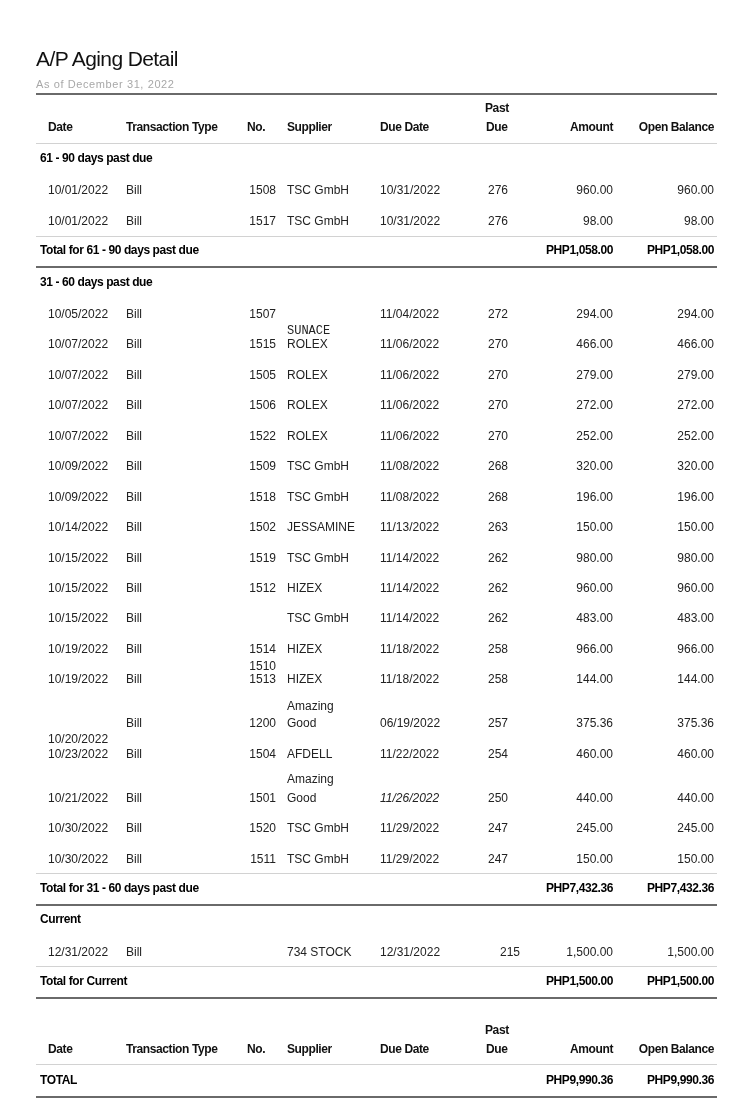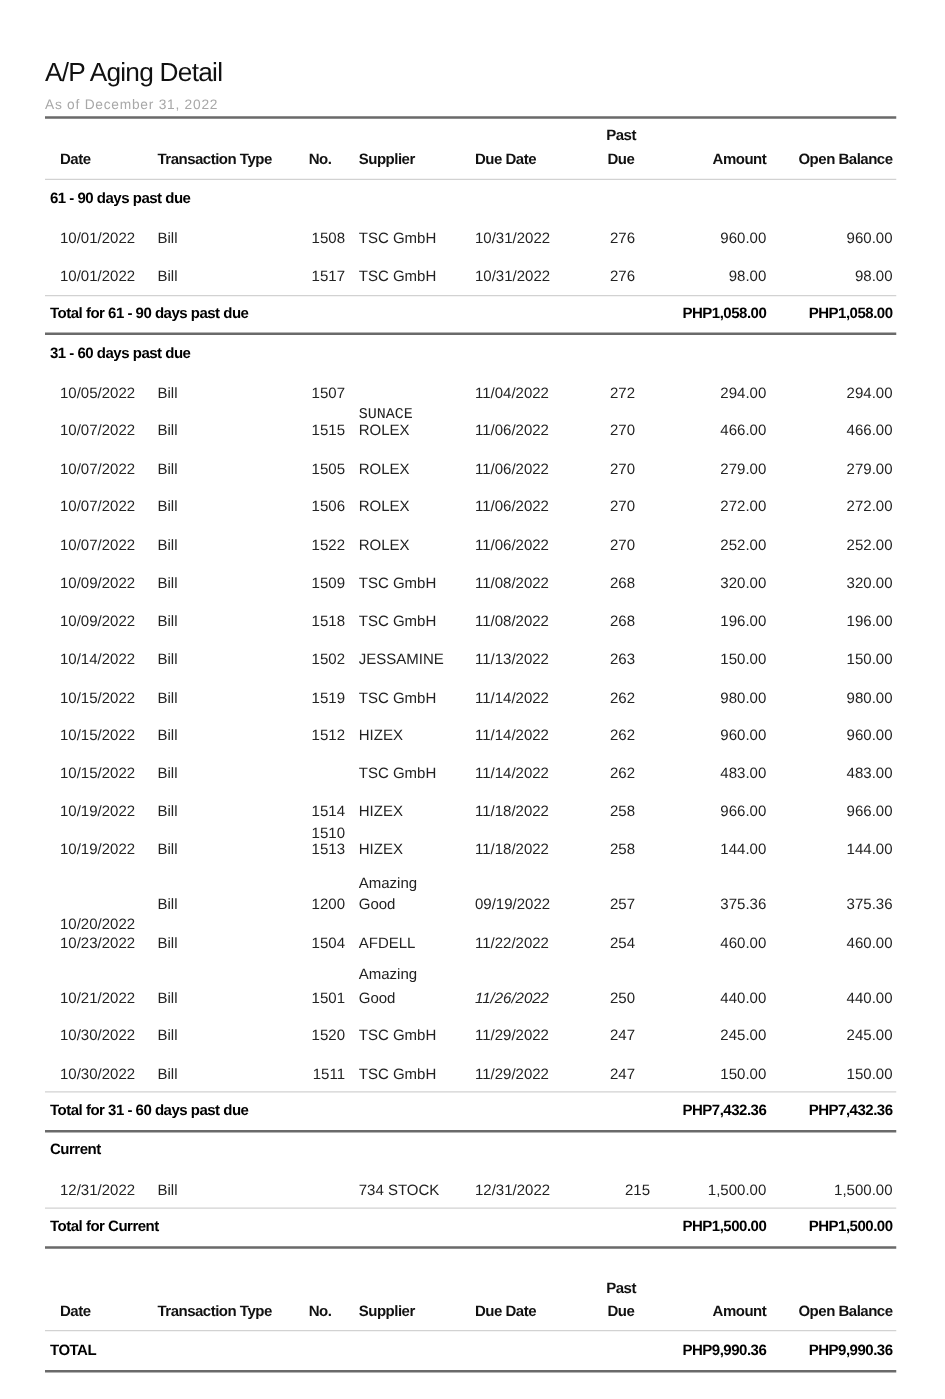--- a/index.html
+++ b/index.html
@@ -161,21 +161,21 @@
     <div class="cell" style="left:287px;top:672px;">HIZEX</div>
     <div class="cell" style="left:380px;top:672px;">11/18/2022</div>
     <div class="cell" style="left:488px;top:672px;">258</div>
     <div class="cell r" style="left:512px;width:101px;top:672px;">144.00</div>
     <div class="cell r" style="left:616px;width:98px;top:672px;">144.00</div>
     <div class="cell" style="left:48px;top:716px;margin-top:16px;">10/20/2022</div>
     <div class="cell" style="left:126px;top:716px;">Bill</div>
     <div class="cell r" style="left:240px;width:36px;top:716px;">1200</div>
     <div class="cell" style="left:287px;top:699px;">Amazing</div>
     <div class="cell" style="left:287px;top:716px;">Good</div>
-    <div class="cell" style="left:380px;top:716px;">09/19/2022</div>
+    <div class="cell" style="left:380px;top:716px;">06/19/2022</div>
     <div class="cell" style="left:488px;top:716px;">257</div>
     <div class="cell r" style="left:512px;width:101px;top:716px;">375.36</div>
     <div class="cell r" style="left:616px;width:98px;top:716px;">375.36</div>
     <div class="cell" style="left:48px;top:747px;">10/23/2022</div>
     <div class="cell" style="left:126px;top:747px;">Bill</div>
     <div class="cell r" style="left:240px;width:36px;top:747px;">1504</div>
     <div class="cell" style="left:287px;top:747px;">AFDELL</div>
     <div class="cell" style="left:380px;top:747px;">11/22/2022</div>
     <div class="cell" style="left:488px;top:747px;">254</div>
     <div class="cell r" style="left:512px;width:101px;top:747px;">460.00</div>

